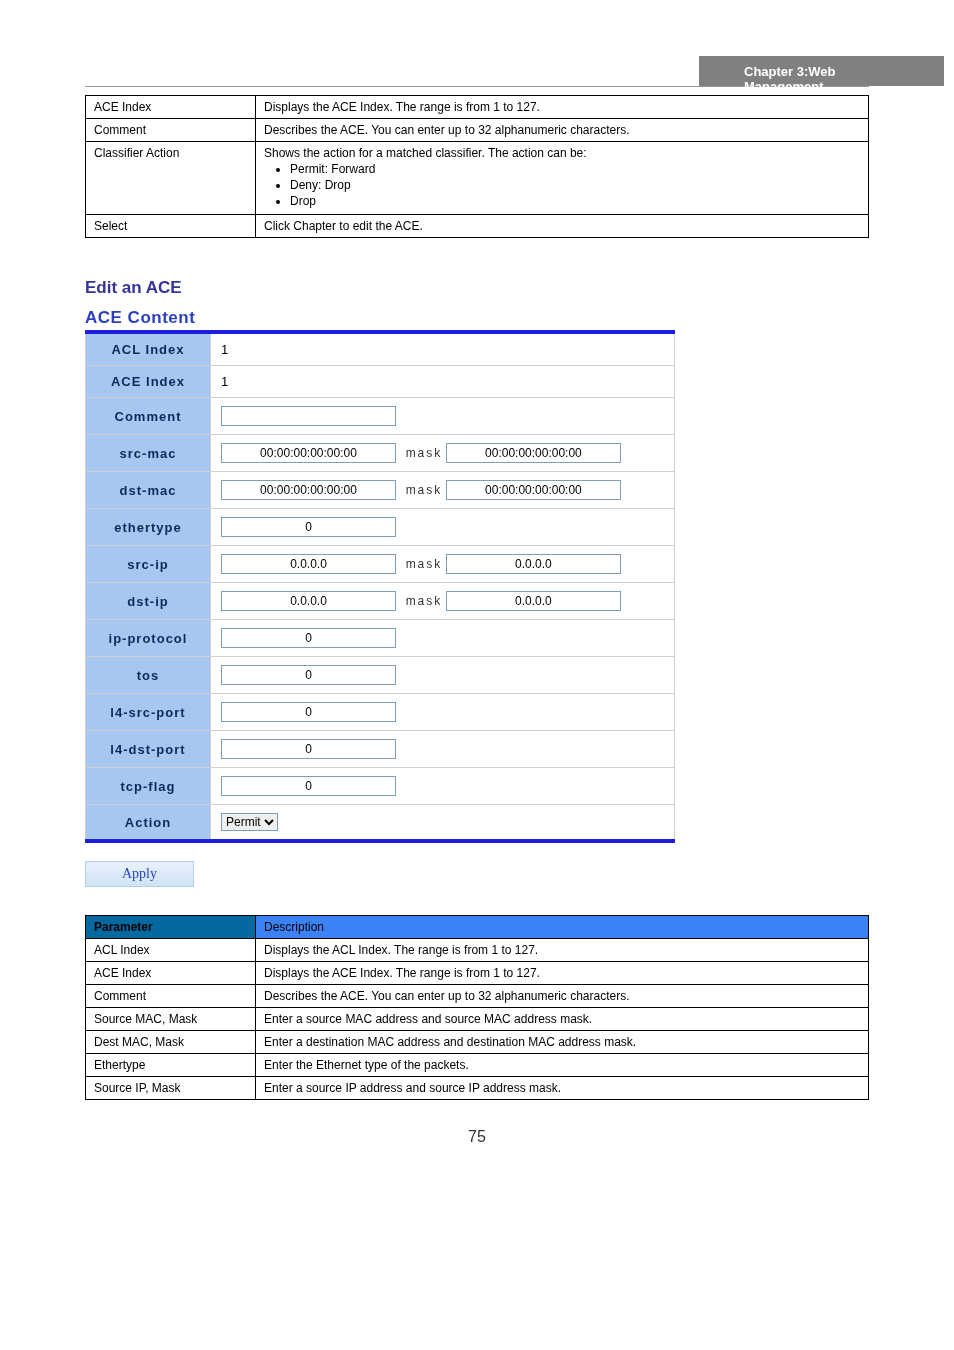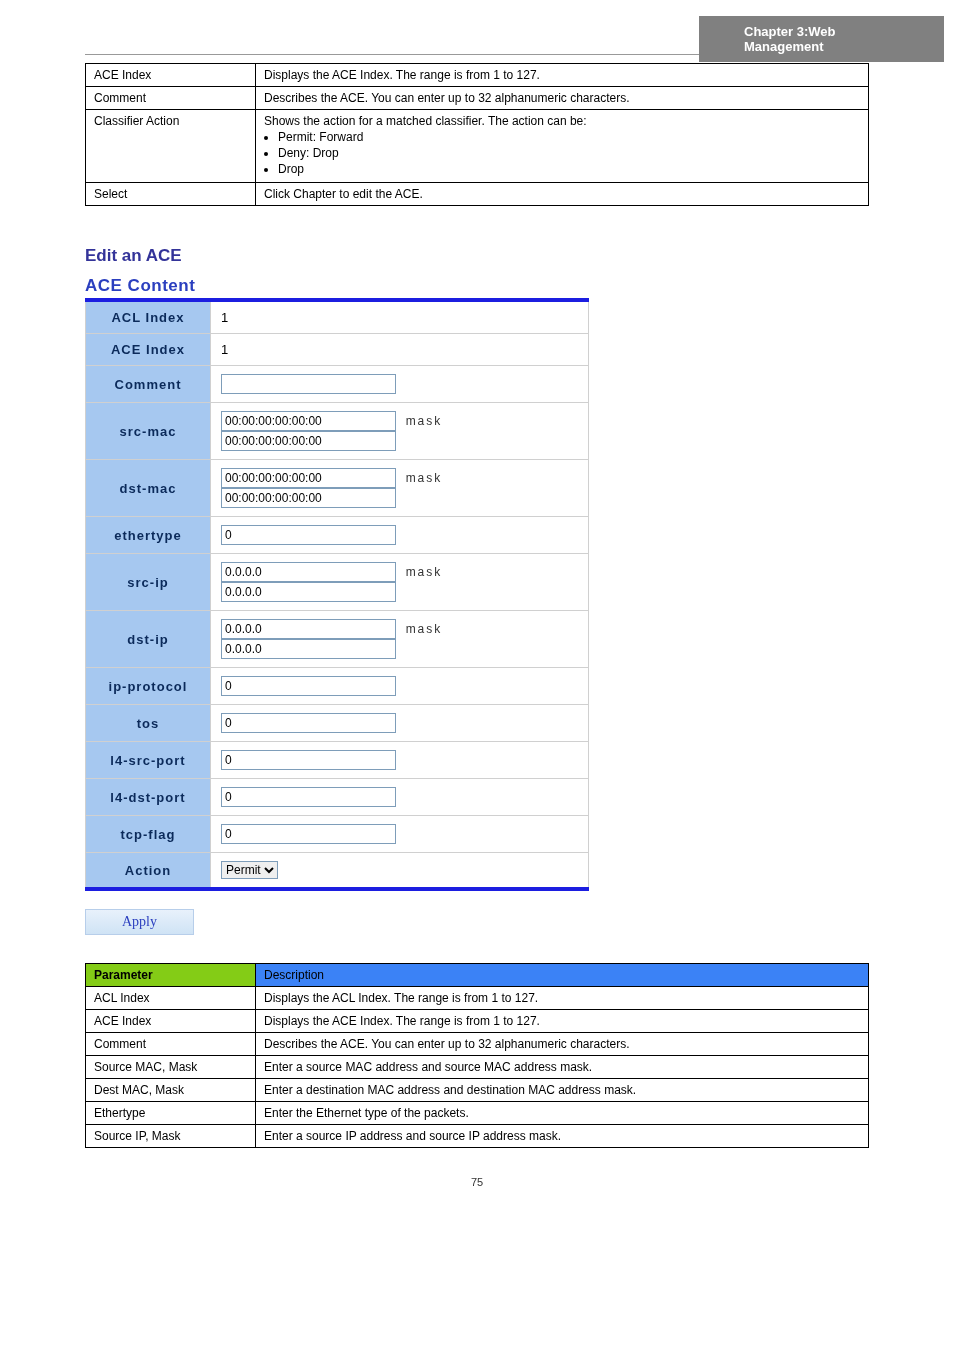--- a/index.html
+++ b/index.html
@@ -7,23 +7,22 @@
     margin: 0;
     font-family: Arial, sans-serif;
     background: #fff;
     width: 954px;
   }
   .chapter-bar {
     height: 30px;
     background: #fff;
     display: flex;
     justify-content: flex-end;
-    align-items: center;
     padding-right: 10px;
-    margin-top: 24px;
+    margin-top: 56px;
   }
   .chapter-box {
     background: #808080;
     color: #fff;
     font-weight: bold;
     font-size: 13px;
     padding: 8px 45px;
     width: 245px;
     text-align: left;
   }
@@ -40,46 +39,46 @@
     width: 100%;
     font-size: 12px;
   }
   table.def-table td, table.def-table th {
     border: 1px solid #000;
     padding: 4px 8px;
     text-align: left;
     vertical-align: top;
   }
   table.def-table th.param-head {
-    background: #84cc16;
+    background: #0369a1;
     font-weight: bold;
   }
   table.def-table th.desc-head {
     background: #3b82f6;
     font-weight: normal;
   }
   table.def-table td.param {
     width: 170px;
   }
   ul.bullets {
     margin: 2px 0 2px 14px;
     padding: 0;
   }
   ul.bullets li {
-    margin: 2px 0;
+    margin: 2px 12px;
   }
   .subheading {
     color: #333399;
     font-weight: bold;
     font-size: 17px;
     margin: 40px 0 10px 0;
   }
   .form-wrap {
     margin-left: 85px;
-    width: 504px;
+    width: 590px;
   }
   .form-title {
     color: #2b3fbf;
     font-weight: bold;
     font-size: 17px;
     margin-bottom: 2px;
     letter-spacing: 0.5px;
   }
   table.ace-table {
     border-collapse: collapse;
@@ -103,21 +102,21 @@
     text-align: center;
     width: 125px;
     letter-spacing: 1px;
   }
   .txt-input {
     border: 1px solid #7e9db9;
     font-size: 12px;
     padding: 2px 3px;
     font-family: Arial, sans-serif;
   }
-  .txt-input.w175 { width: 175px; }
+  .txt-input.w175 { width: 175px; text-align: center; }
   .mask-label {
     font-size: 12px;
     color: #333;
     letter-spacing: 2px;
     margin-left: 6px;
   }
   .sel {
     border: 1px solid #7e9db9;
     font-size: 12px;
     font-family: Arial, sans-serif;
@@ -128,21 +127,21 @@
     padding: 4px 36px;
     background: linear-gradient(#e8f1fb, #cfe3f5);
     border: 1px solid #b7ceea;
     color: #2b3fbf;
     font-size: 14px;
     font-family: "Times New Roman", serif;
     cursor: pointer;
   }
   .footer {
     text-align: center;
-    font-size: 11px;
+    font-size: 16px;
     color: #333;
     margin: 28px 0 20px 0;
   }
 </style>
 </head>
 <body>
 
 <div class="chapter-bar">
   <div class="chapter-box">Chapter 3:Web Management</div>
 </div>

